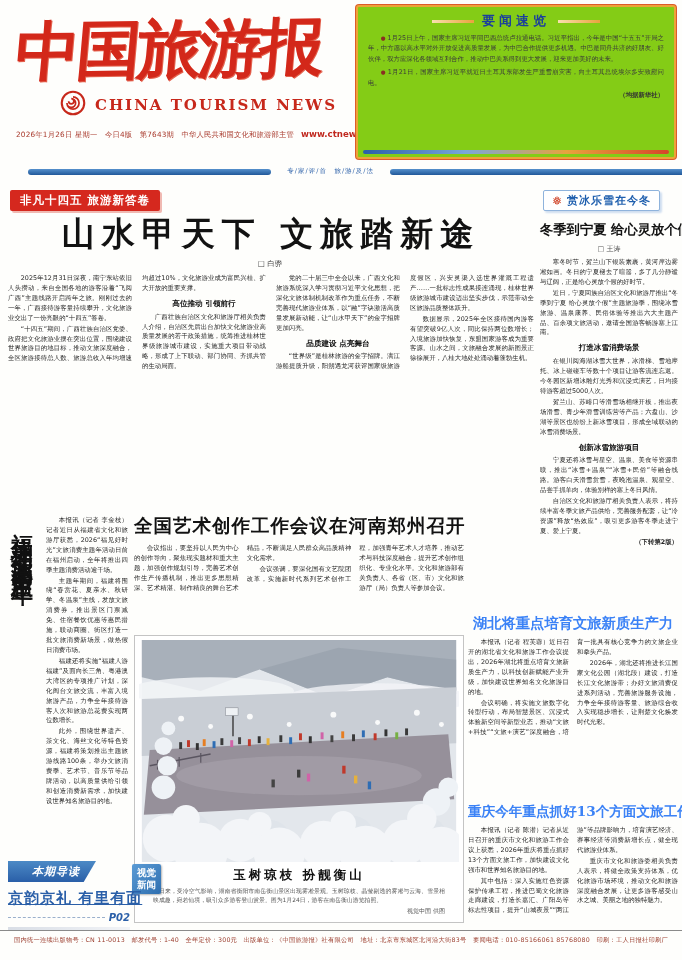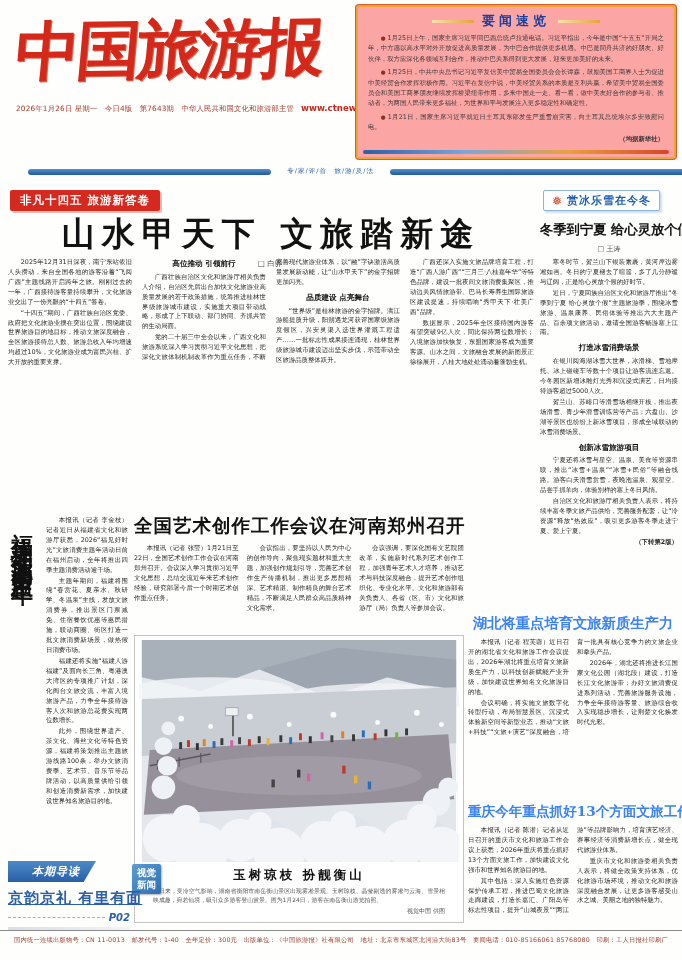--- a/index.html
+++ b/index.html
@@ -14,21 +14,21 @@
   .logo-row{display:flex;align-items:center;gap:9px;margin-left:44px;margin-top:-4px;}
   .en-title{font-family:"DejaVu Serif","Liberation Serif",serif;font-weight:bold;
     font-size:15px;color:#c7281b;letter-spacing:2px;white-space:nowrap;}
   .dateline-row{display:flex;align-items:baseline;gap:7px;margin-top:9px;white-space:nowrap;}
   .dateline{font-size:7.3px;color:#a8392c;letter-spacing:.2px;}
   .website{font-size:8.6px;font-weight:bold;color:#c0281e;}
 
   
   .brief-box{position:absolute;left:356px;top:5px;width:320px;height:154px;box-sizing:border-box;
     border:2px solid #eca438;box-shadow:0 0 0 1px #dd5a2b;border-radius:3px;
-    background:#fca5a5;padding:5px 10px 10px;}
+    background:#84cc16;padding:5px 10px 10px;}
   .brief-title-row{display:flex;align-items:center;justify-content:center;gap:8px;}
   .brief-dash{width:42px;height:3px;background:linear-gradient(90deg,#f7e0ae,#e8a33d);}
   .brief-title{font-size:13px;font-weight:bold;color:#1b3f9c;letter-spacing:4px;
     font-family:"DejaVu Serif","Liberation Serif",serif;}
   .brief-items{margin-top:3px;}
   .brief-items p{margin:0 0 3px;font-size:6.4px;line-height:1.62;text-align:justify;
     color:#3a3a3a;text-indent:2em;}
   .brief-items p::before{content:"● ";color:#8a2f22;font-size:5.5px;}
   .brief-source{text-align:right;font-size:6.4px;font-weight:bold;color:#333;margin-top:1px;}
   .brief-bottom-bar{position:absolute;left:5px;right:5px;bottom:3px;height:4px;border-radius:2px;
@@ -54,21 +54,21 @@
   .main-headline{position:absolute;left:8px;top:212px;width:526px;text-align:center;
     font-family:"DejaVu Serif","Liberation Serif",serif;font-weight:bold;font-size:33px;
     letter-spacing:7px;color:#121212;white-space:nowrap;}
   .main-byline{position:absolute;left:7px;top:259px;width:526px;text-align:center;
     font-size:7.5px;color:#444;}
   .body-sm{font-size:6.4px;line-height:1.55;text-align:justify;color:#262626;}
   .body-sm .bl{margin:0 0 1px;text-indent:2em;}
   .body-sm .t-h{text-indent:0;text-align:center;font-weight:bold;font-size:7.6px;
     margin:4px 0 3px;color:#101010;}
   .body-sm .t-cont{text-indent:0;text-align:right;font-weight:bold;}
-  .cols-4{position:absolute;left:8px;top:258px;width:526px;height:234px;
+  .cols-4{position:absolute;left:8px;top:274px;width:526px;height:234px;
     column-count:4;column-gap:10px;overflow:hidden;}
 
   
   .nx-headline{position:absolute;left:540px;top:221px;width:138px;text-align:center;
     font-family:"DejaVu Serif","Liberation Serif",serif;font-weight:bold;font-size:13.3px;
     color:#121212;white-space:nowrap;}
   .nx-byline{position:absolute;left:540px;top:244px;width:138px;text-align:center;
     font-size:7px;color:#555;}
   .nx-body{position:absolute;left:540px;top:258px;width:138px;height:352px;overflow:hidden;}
 
@@ -123,35 +123,43 @@
   .footer{position:absolute;left:0;top:936px;width:682px;text-align:center;
     font-size:6.3px;color:#9c3f30;letter-spacing:.2px;white-space:nowrap;}
 </style>
 </head>
 <body>
 
 <div class="page">
 
   <div class="masthead">
     <div class="calligraphy">中国旅游报</div>
+    <div class="logo-row">
+      <span>
+        <svg width="26" height="26" viewBox="0 0 30 30">
+          <circle cx="15" cy="15" r="13" fill="none" stroke="#c7281b" stroke-width="2.4"></circle>
+          <path d="M15 8 a7 7 0 1 1 -7 7 a5 5 0 1 0 5 -5 a3 3 0 1 1 -3 3" fill="none" stroke="#c7281b" stroke-width="2"></path>
+        </svg>
+      </span>
+      <span class="en-title">CHINA TOURISM NEWS</span>
+    </div>
     <div class="dateline-row">
       <span class="dateline">2026年1月26日 星期一　今日4版　第7643期　中华人民共和国文化和旅游部主管</span>
       <span class="website">www.ctnews.com.cn</span>
     </div>
   </div>
 
   <div class="brief-box">
     <div class="brief-title-row">
       <span class="brief-dash"></span>
       <span class="brief-title">要闻速览</span>
       <span class="brief-dash"></span>
     </div>
     <div class="brief-items">
         <p class="brief-item">1月25日上午，国家主席习近平同巴西总统卢拉通电话。习近平指出，今年是中国“十五五”开局之年，中方愿以高水平对外开放促进高质量发展，为中巴合作提供更多机遇。中巴是同舟共济的好朋友、好伙伴，双方应深化各领域互利合作，推动中巴关系得到更大发展，迎来更加美好的未来。</p>
-        <p class="brief-item">1月25日，中共中央总书记习近平复信美中贸易全国委员会会长谭森，鼓励美国工商界人士为促进中美经贸合作发挥积极作用。习近平在复信中说，中美经贸关系的本质是互利共赢，希望美中贸易全国委员会和美国工商界朋友继续发挥桥梁纽带作用，多来中国走一走、看一看，做中美友好合作的参与者、推动者，为两国人民带来更多福祉，为世界和平与发展注入更多稳定性和确定性。</p>
         <p class="brief-item">1月21日，国家主席习近平就近日土耳其东部发生严重雪崩灾害，向土耳其总统埃尔多安致慰问电。</p>
       </div>
     <div class="brief-source">（均据新华社）</div>
     <div class="brief-bottom-bar"></div>
   </div>
 
   <div class="band">
     <span class="band-bar l"></span>
     <span class="band-text">专/家/评/首　旅/游/及/法</span>
     <span class="band-bar r"></span>
@@ -161,21 +169,20 @@
   <div class="main-headline">山水甲天下  文旅踏新途</div>
   <div class="main-byline">□ 白骅</div>
   <div class="body-sm cols-4">
       <p class="bl t-p">2025年12月31日深夜，南宁东站依旧人头攒动，来自全国各地的游客沿着“飞阅广西”主题线路开启跨年之旅。刚刚过去的一年，广西接待游客量持续攀升，文化旅游业交出了一份亮眼的“十四五”答卷。</p>
       <p class="bl t-p">“十四五”期间，广西壮族自治区党委、政府把文化旅游业摆在突出位置，围绕建设世界旅游目的地目标，推动文旅深度融合，全区旅游接待总人数、旅游总收入年均增速均超过10%，文化旅游业成为富民兴桂、扩大开放的重要支撑。</p>
       <p class="bl t-h">高位推动 引领前行</p>
       <p class="bl t-p">广西壮族自治区文化和旅游厅相关负责人介绍，自治区先后出台加快文化旅游业高质量发展的若干政策措施，统筹推进桂林世界级旅游城市建设，实施重大项目带动战略，形成了上下联动、部门协同、齐抓共管的生动局面。</p>
       <p class="bl t-p">党的二十届三中全会以来，广西文化和旅游系统深入学习贯彻习近平文化思想，把深化文旅体制机制改革作为重点任务，不断完善现代旅游业体系，以“融”字诀激活高质量发展新动能，让“山水甲天下”的金字招牌更加闪亮。</p>
       <p class="bl t-h">品质建设 点亮舞台</p>
       <p class="bl t-p">“世界级”是桂林旅游的金字招牌。漓江游船提质升级，阳朔遇龙河获评国家级旅游度假区，兴安灵渠入选世界灌溉工程遗产……一批标志性成果接连涌现，桂林世界级旅游城市建设迈出坚实步伐，示范带动全区旅游品质整体跃升。</p>
-      <p class="bl t-p">广西还深入实施文旅品牌培育工程，打造“广西人游广西”“三月三·八桂嘉年华”等特色品牌，建设一批夜间文旅消费集聚区，推动边关风情旅游带、巴马长寿养生国际旅游区建设提速，持续唱响“秀甲天下·壮美广西”品牌。</p>
       <p class="bl t-p">数据显示，2025年全区接待国内游客有望突破9亿人次，同比保持两位数增长；入境旅游加快恢复，东盟国家游客成为重要客源。山水之间，文旅融合发展的新图景正徐徐展开，八桂大地处处涌动着蓬勃生机。</p>
     </div>
 
   <div class="badge-snow">
     <span class="flake">❅</span>
     <span>赏冰乐雪在今冬</span>
   </div>
   <div class="nx-headline">冬季到宁夏 给心灵放个假</div>
   <div class="nx-byline">□ 王涛</div>
   <div class="body-sm nx-body">
@@ -196,21 +203,20 @@
         <p class="bl t-p">本报讯（记者 李金枝）记者近日从福建省文化和旅游厅获悉，2026“福见好时光”文旅消费主题年活动日前在福州启动，全年将推出四季主题消费活动逾千场。</p>
         <p class="bl t-p">主题年期间，福建将围绕“春赏花、夏亲水、秋研学、冬温泉”主线，发放文旅消费券，推出景区门票减免、住宿餐饮优惠等惠民措施，联动商圈、街区打造一批文旅消费新场景，做热假日消费市场。</p>
         <p class="bl t-p">福建还将实施“福建人游福建”及面向长三角、粤港澳大湾区的专项推广计划，深化闽台文旅交流，丰富入境旅游产品，力争全年接待游客人次和旅游总花费实现两位数增长。</p>
         <p class="bl t-p">此外，围绕世界遗产、茶文化、海丝文化等特色资源，福建将策划推出主题旅游线路100条，举办文旅消费季、艺术节、音乐节等品牌活动，以高质量供给引领和创造消费新需求，加快建设世界知名旅游目的地。</p>
       </div>
   </div>
 
   <div class="art-block">
     <div class="art-headline">全国艺术创作工作会议在河南郑州召开</div>
     <div class="body-sm art-body">
-        <p class="bl t-p">本报讯（记者 张莹）1月21日至22日，全国艺术创作工作会议在河南郑州召开。会议深入学习贯彻习近平文化思想，总结交流近年来艺术创作经验，研究部署今后一个时期艺术创作重点任务。</p>
         <p class="bl t-p">会议指出，要坚持以人民为中心的创作导向，聚焦现实题材和重大主题，加强创作规划引导，完善艺术创作生产传播机制，推出更多思想精深、艺术精湛、制作精良的舞台艺术精品，不断满足人民群众高品质精神文化需求。</p>
         <p class="bl t-p">会议强调，要深化国有文艺院团改革，实施新时代系列艺术创作工程，加强青年艺术人才培养，推动艺术与科技深度融合，提升艺术创作组织化、专业化水平。文化和旅游部有关负责人、各省（区、市）文化和旅游厅（局）负责人等参加会议。</p>
       </div>
 
     <div class="photo-block">
       <svg viewBox="0 0 320 226">
         <rect width="320" height="226" fill="#e3e7ec"></rect>
         <polygon points="0,0 320,0 320,55 250,38 190,58 120,30 60,52 0,38" fill="#a8b0ba"></polygon>
         <polygon points="120,30 200,8 320,20 320,55 250,38 190,58" fill="#98a1ac" opacity="0.75"></polygon>
         <ellipse cx="70" cy="52" rx="85" ry="14" fill="#f2f4f7" opacity="0.85"></ellipse>

